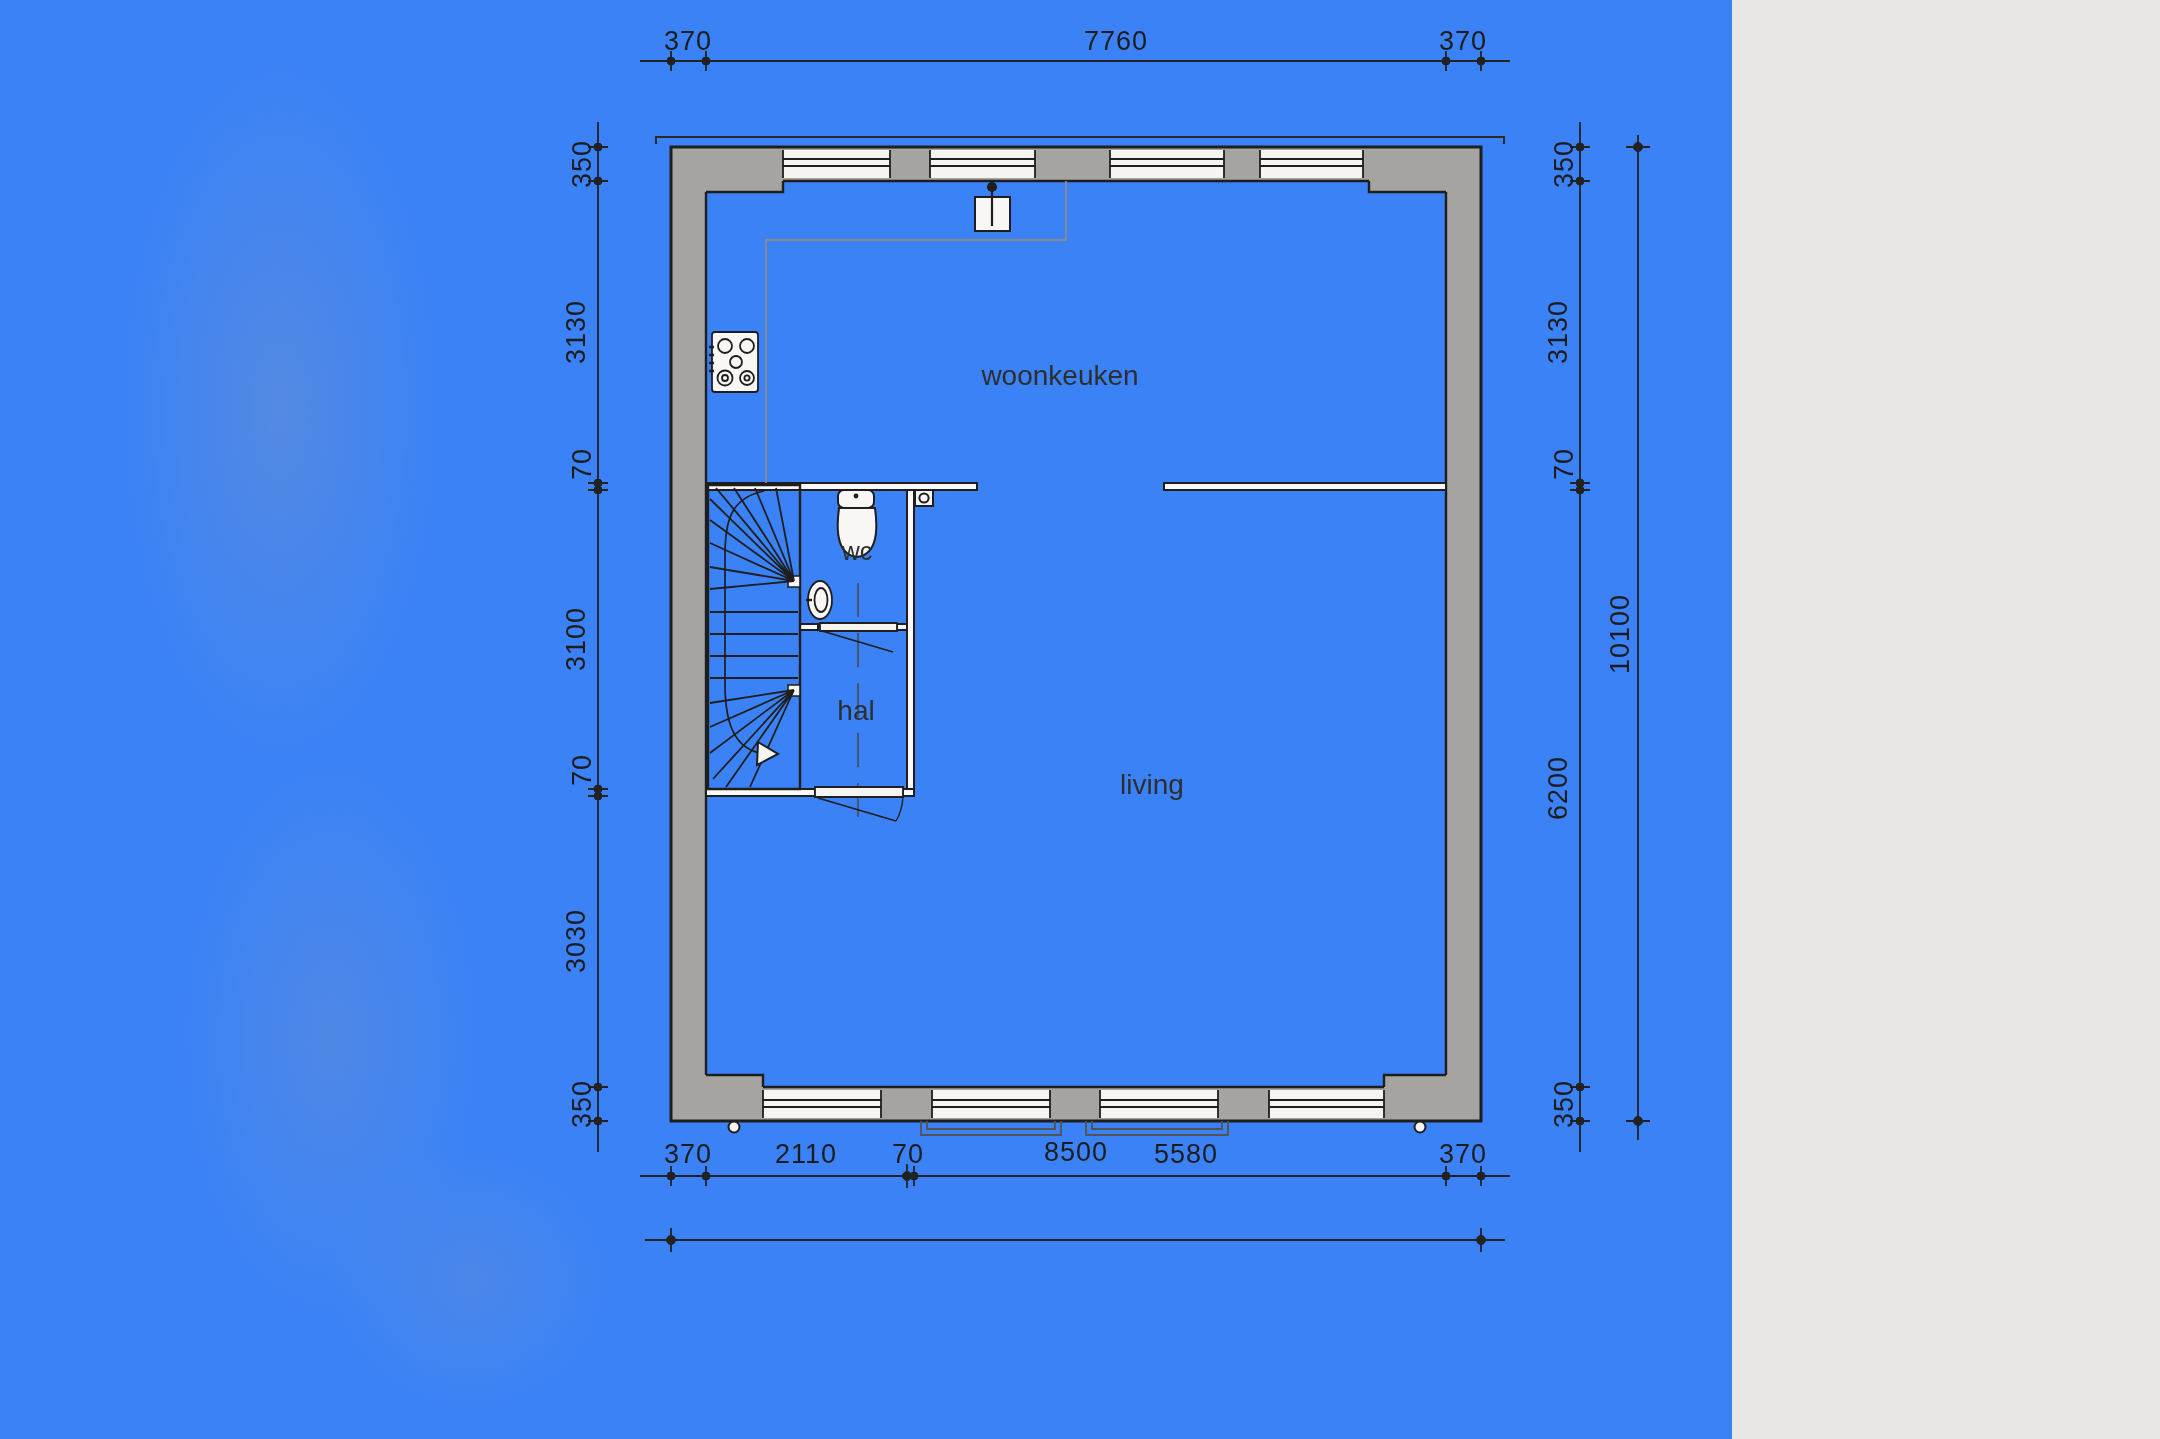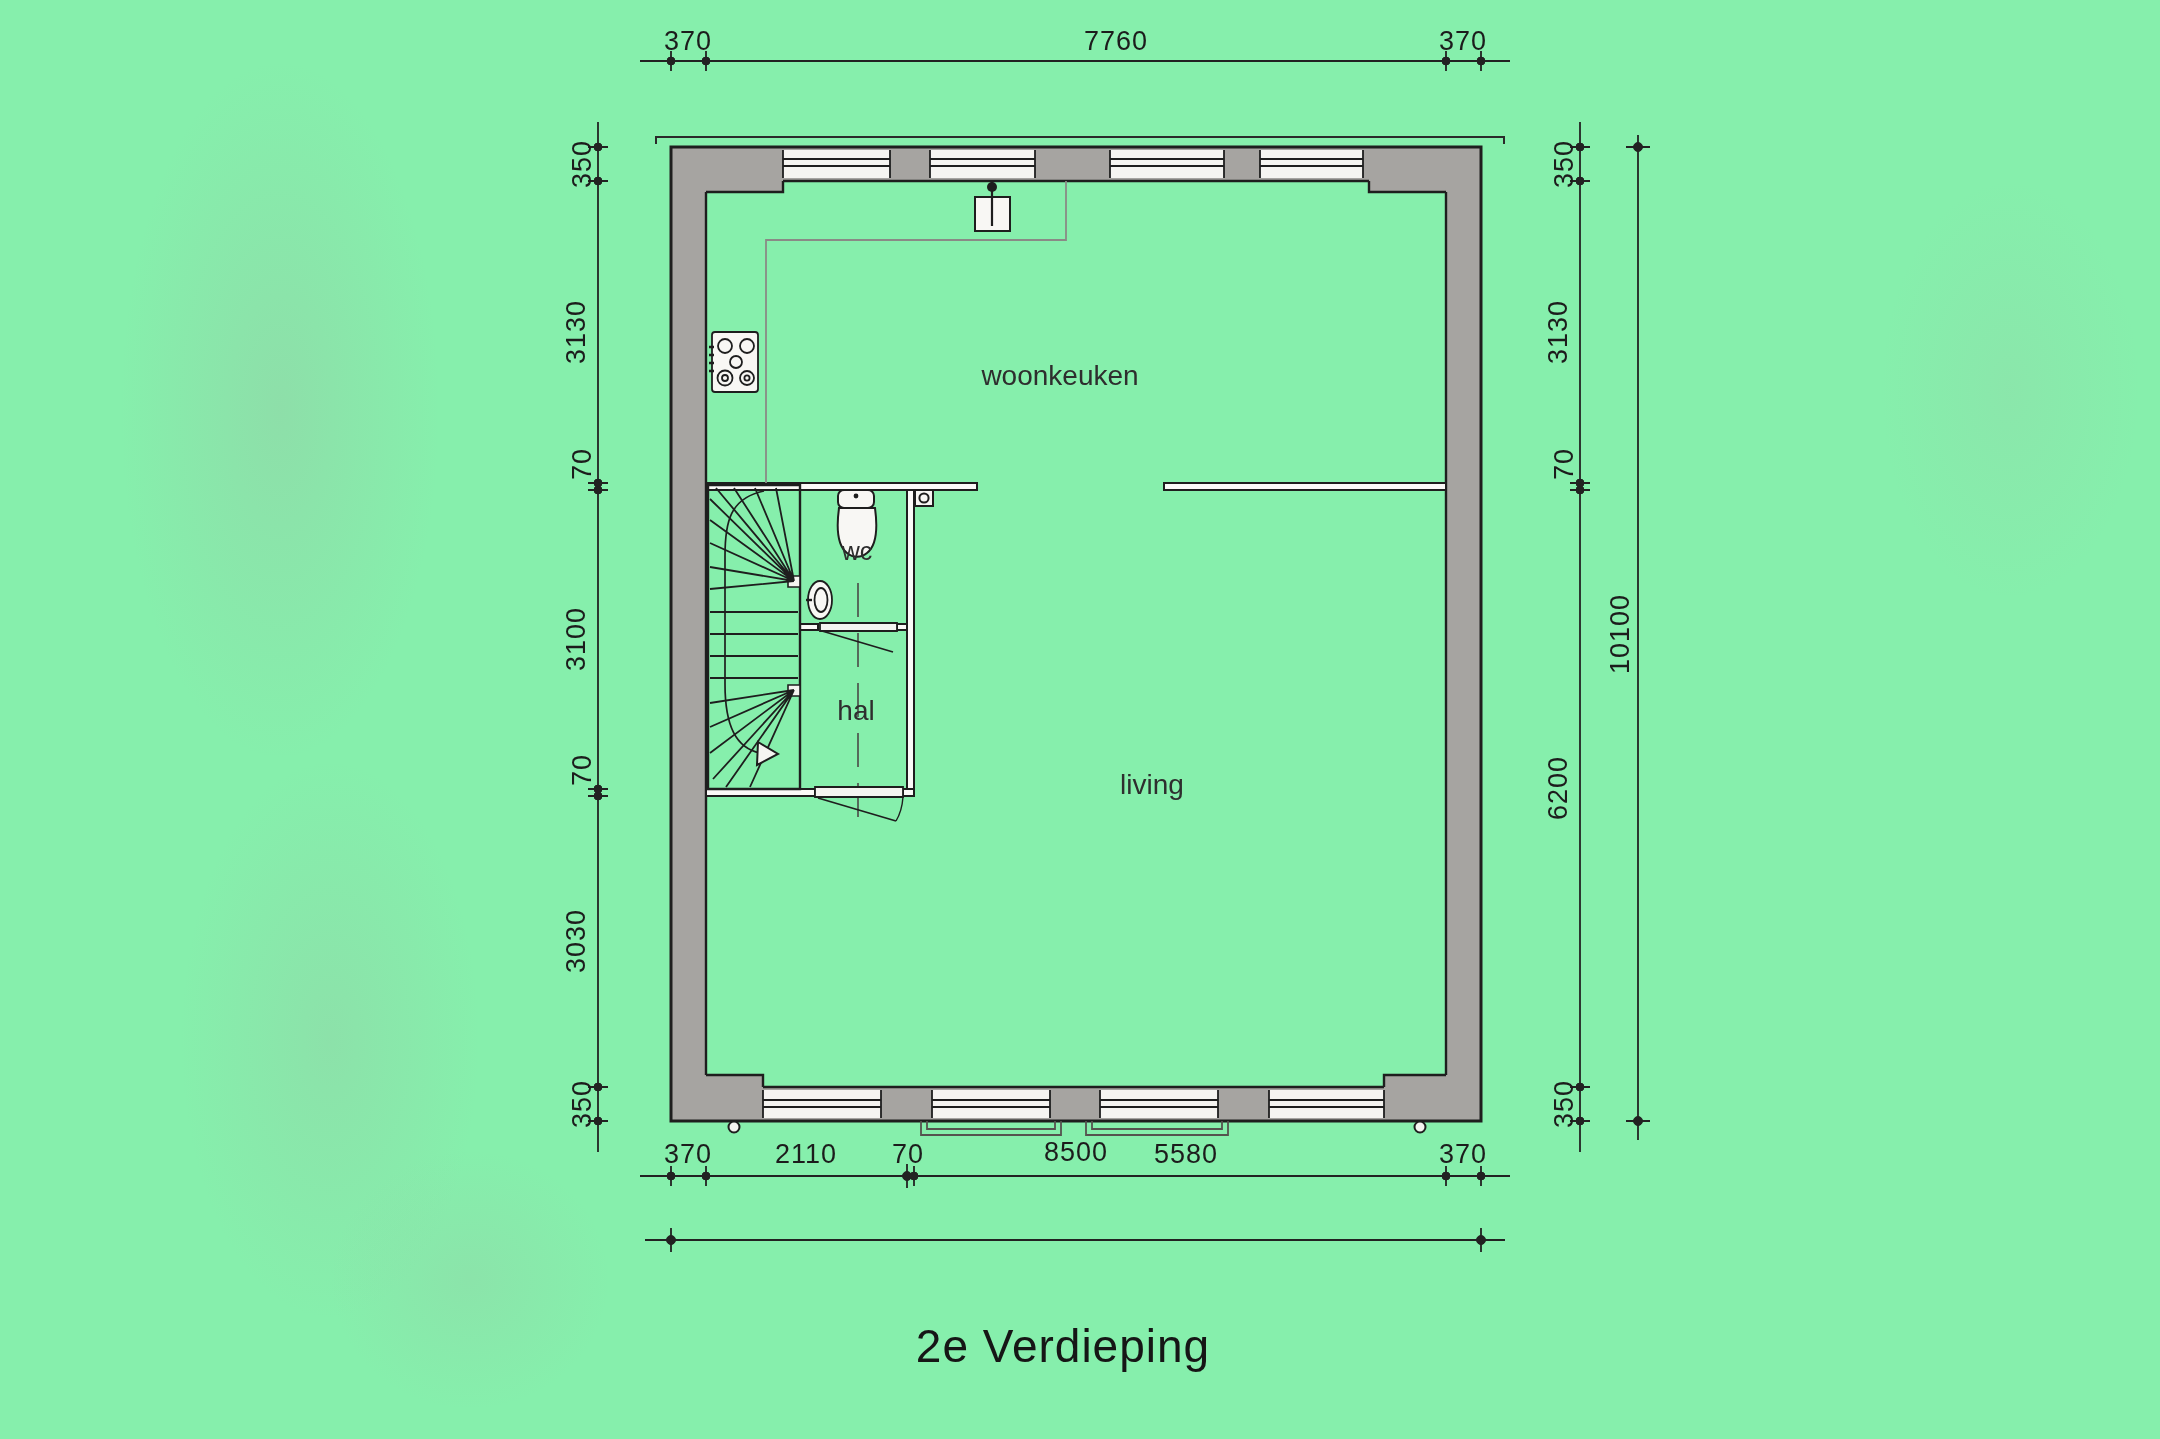--- a/index.html
+++ b/index.html
@@ -1,18 +1,18 @@
 <!DOCTYPE html>
 <html><head>
 <meta charset="utf-8">
 <style>
   html,body{margin:0;padding:0;background:#e9e7e3;}
   .canvas{
-    position:relative;width:2160px;height:1439px;overflow:hidden;
-    background:#86efac;
+    position:relative;width:1732px;height:1439px;overflow:hidden;
+    background:#3b82f6;
     font-family:"Liberation Sans",sans-serif;
   }
   .blob{position:absolute;border-radius:50%;pointer-events:none;}
   .lbl{position:absolute;transform:translate(-50%,-50%);color:#1c1c1c;white-space:nowrap;}
   .dh{font-size:27px;letter-spacing:1px;}
   .dv{font-size:27px;letter-spacing:1px;transform:translate(-50%,-50%) rotate(-90deg);}
   .room{font-size:28px;color:#2e2e2e;}
   .small{font-size:25px;}
   .title{font-size:46px;color:#161616;letter-spacing:1px;}
   svg{position:absolute;left:0;top:0;}
@@ -248,15 +248,14 @@
   <div class="lbl dh" style="left:908px;top:1154px;">70</div>
   <div class="lbl dh" style="left:1178px;top:1154px;margin-left:8px;">5580</div>
   <div class="lbl dh" style="left:1463px;top:1154px;">370</div>
   <div class="lbl dh" style="left:1076px;top:1152px;">8500</div>
 
   <div class="lbl room" style="left:1060px;top:360px;margin-top:16px;">woonkeuken</div>
   <div class="lbl room small" style="left:857px;top:551px;">wc</div>
   <div class="lbl room" style="left:856px;top:711px;">hal</div>
   <div class="lbl room" style="left:1152px;top:785px;">living</div>
 
-  <div class="lbl title" style="left:1063px;top:1346px;">2e Verdieping</div>
 
 </div>
 
 </body></html>

